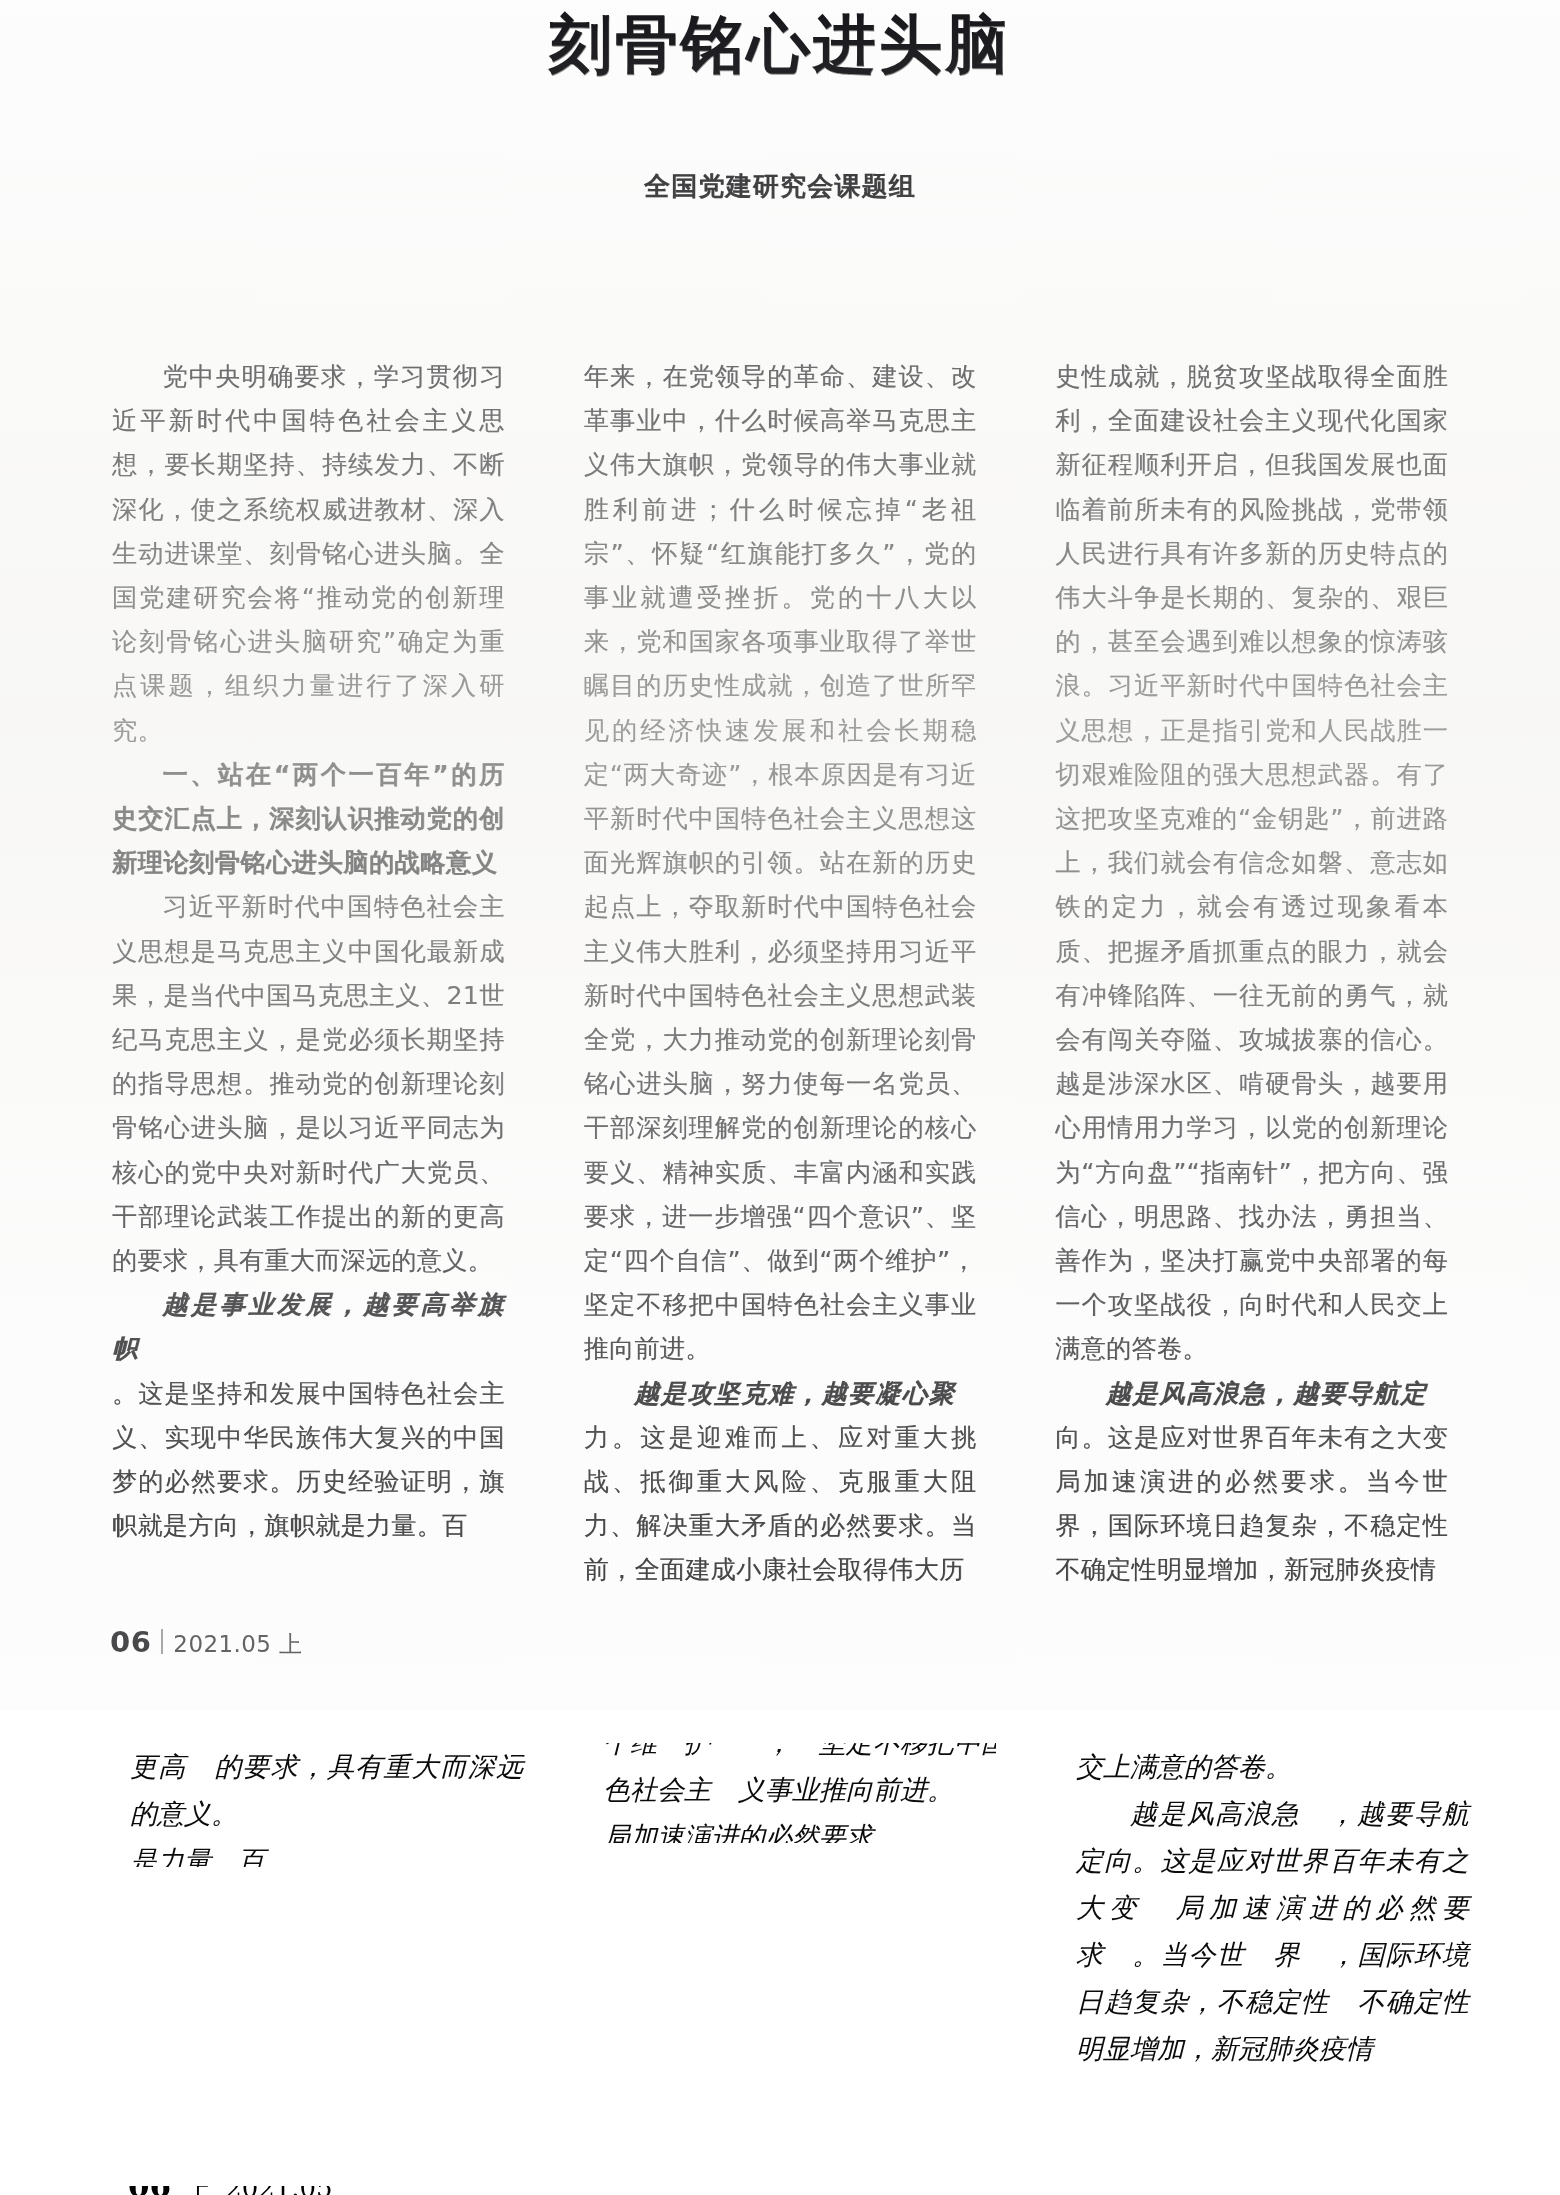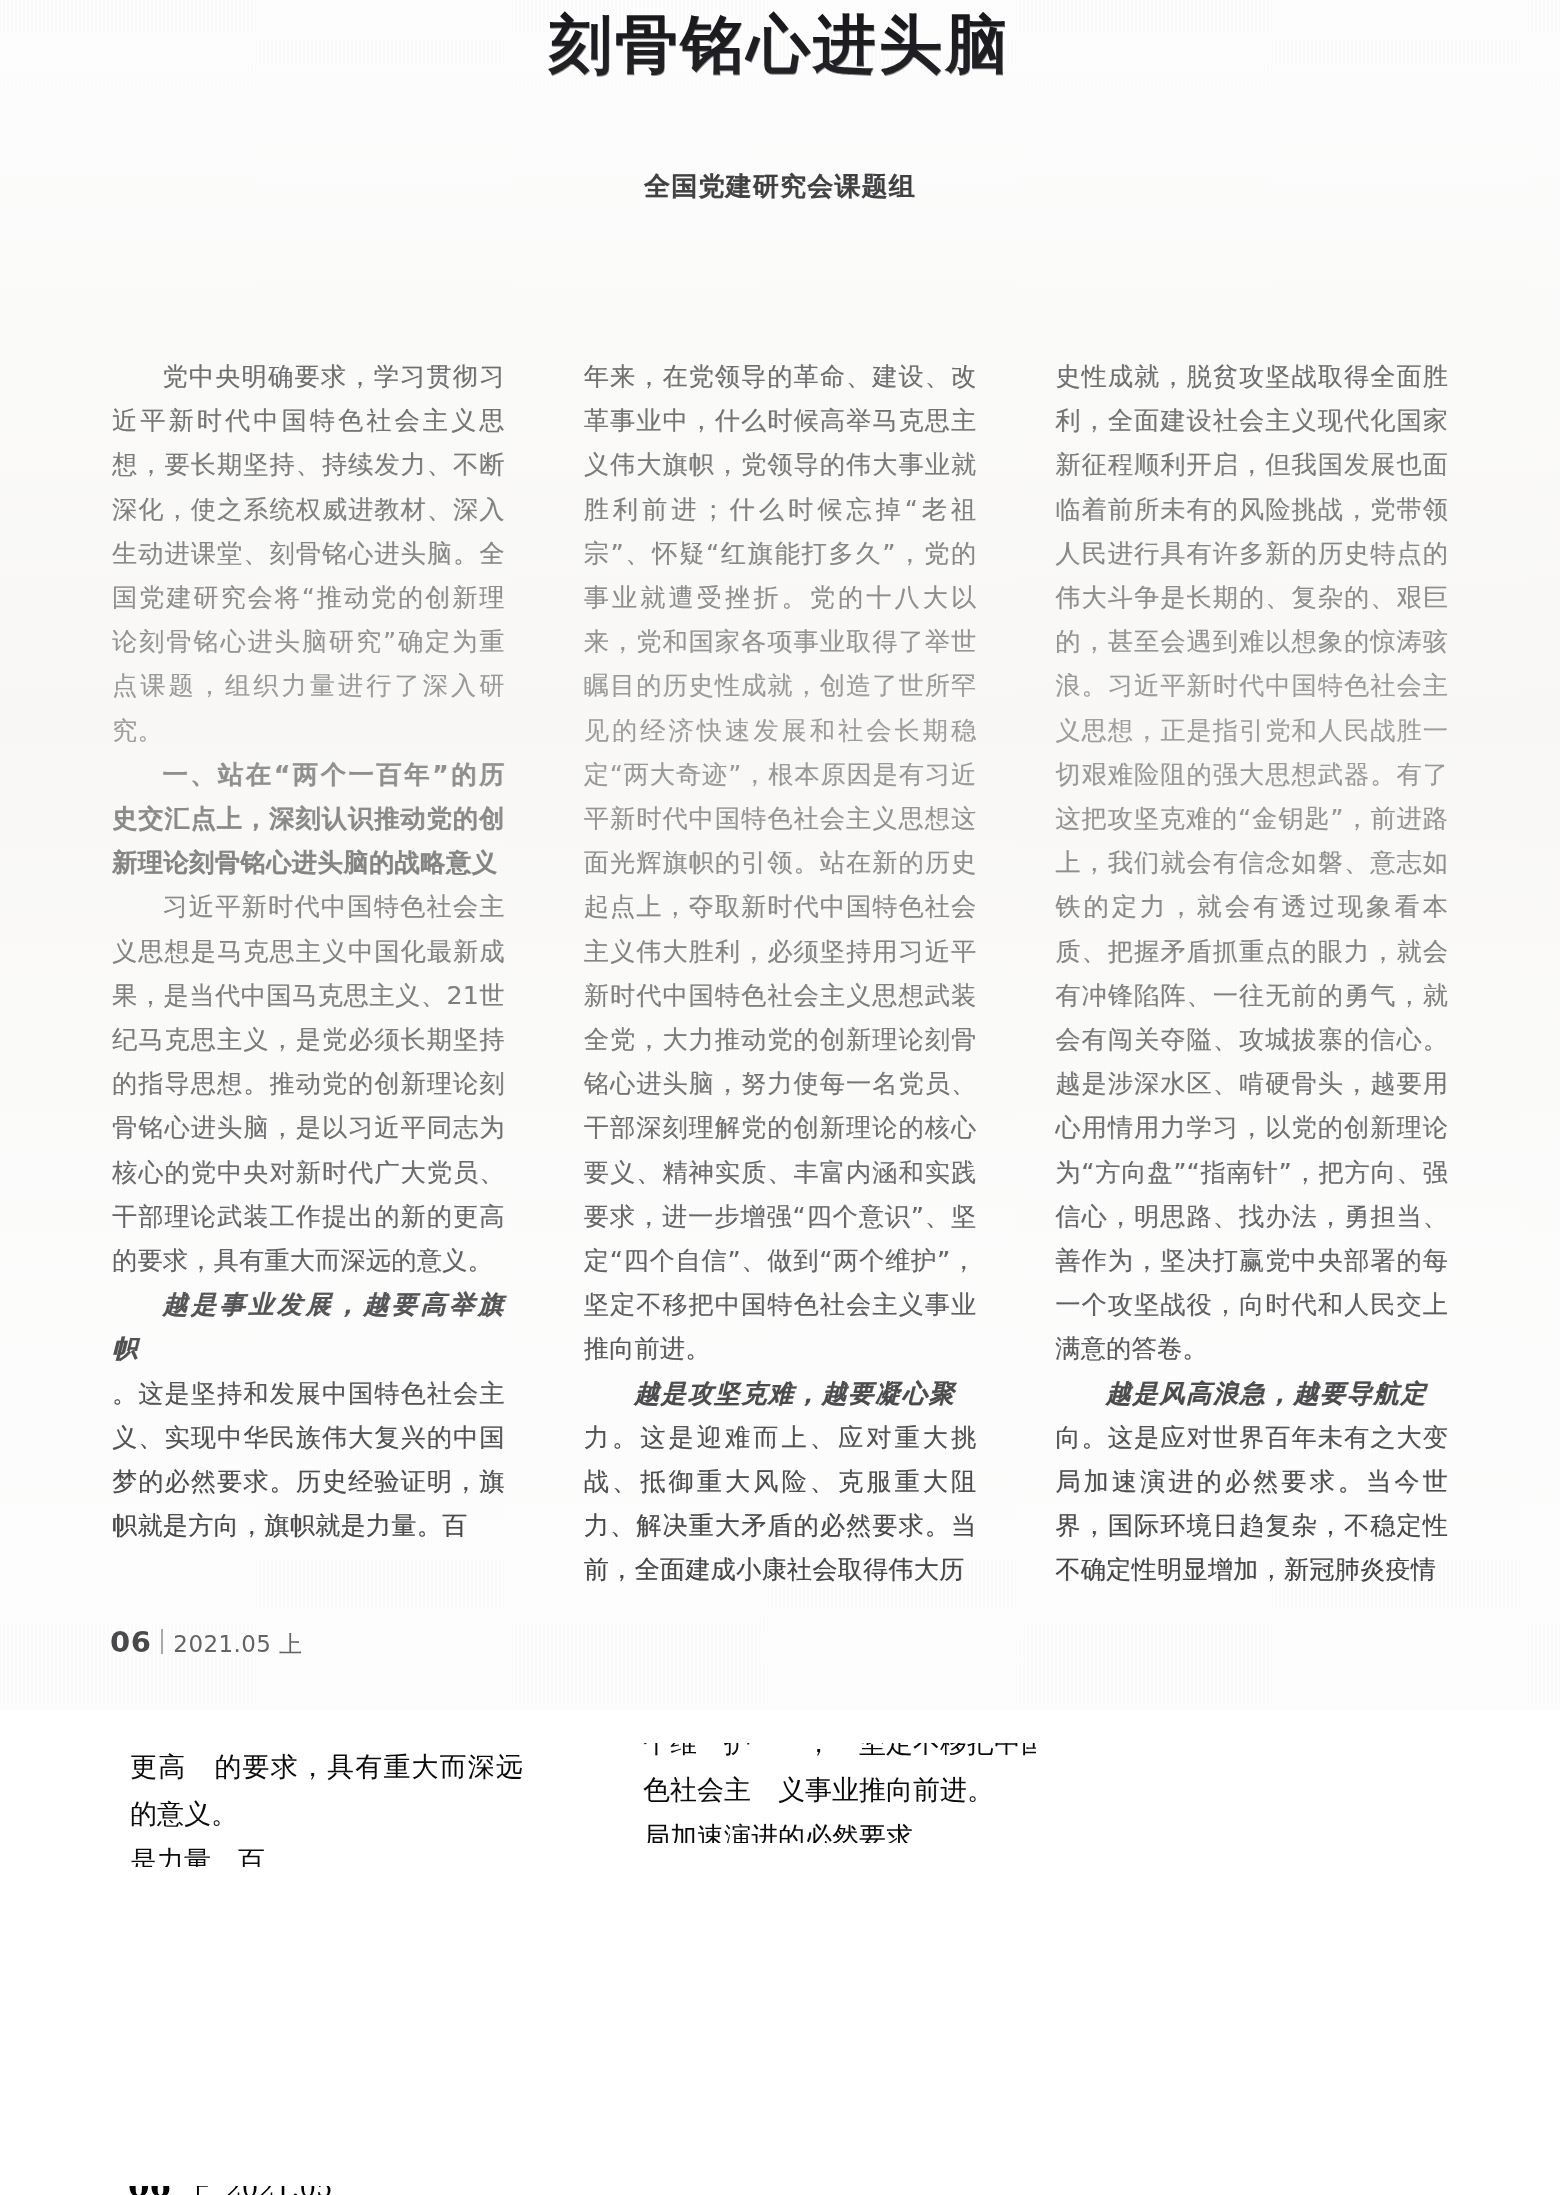--- a/index.html
+++ b/index.html
@@ -148,21 +148,22 @@
     height: 485px;
     background: #ffffff;
     overflow: hidden;
   }
   .overlay-columns {
     position: absolute;
     left: 130px;
     top: 33px;
     width: 1340px;
     display: flex;
-    gap: 120px;
+    gap: 80px;
+    font-style: italic;
   }
   .ov-col {
     width: 393px;
     font-family: "DejaVu Serif", "Liberation Serif", serif;
     font-size: 27px;
     line-height: 47px;
     color: #0b0b0b;
     text-align: justify;
     text-justify: inter-ideograph;
   }
@@ -271,20 +272,24 @@
     <div class="ov-col">
       <div class="ov-clip-top">
         <span>个维　护　　，　坚定不移把中国特</span>
       </div>
       <p>色社会主　义事业推向前进。</p>
       <div class="ov-clip-bottom">
         <span>局加速演进的必然要求</span>
       </div>
     </div>
 
+    <div class="ov-col">
+      <p>交上满意的答卷。</p>
+      <p class="indent">越是风高浪急　，越要导航定向。这是应对世界百年未有之大变　局加速演进的必然要求　。当今世　界　，国际环境日趋复杂，不稳定性　不确定性明显增加，新冠肺炎疫情</p>
+    </div>
 
   </div>
 
 </div>
 
 <div class="ov-folio">
   <span class="ov-folio-num">06</span>
   <span class="ov-folio-date">上</span>
   <span class="ov-folio-date">2021.05</span>
 </div>

